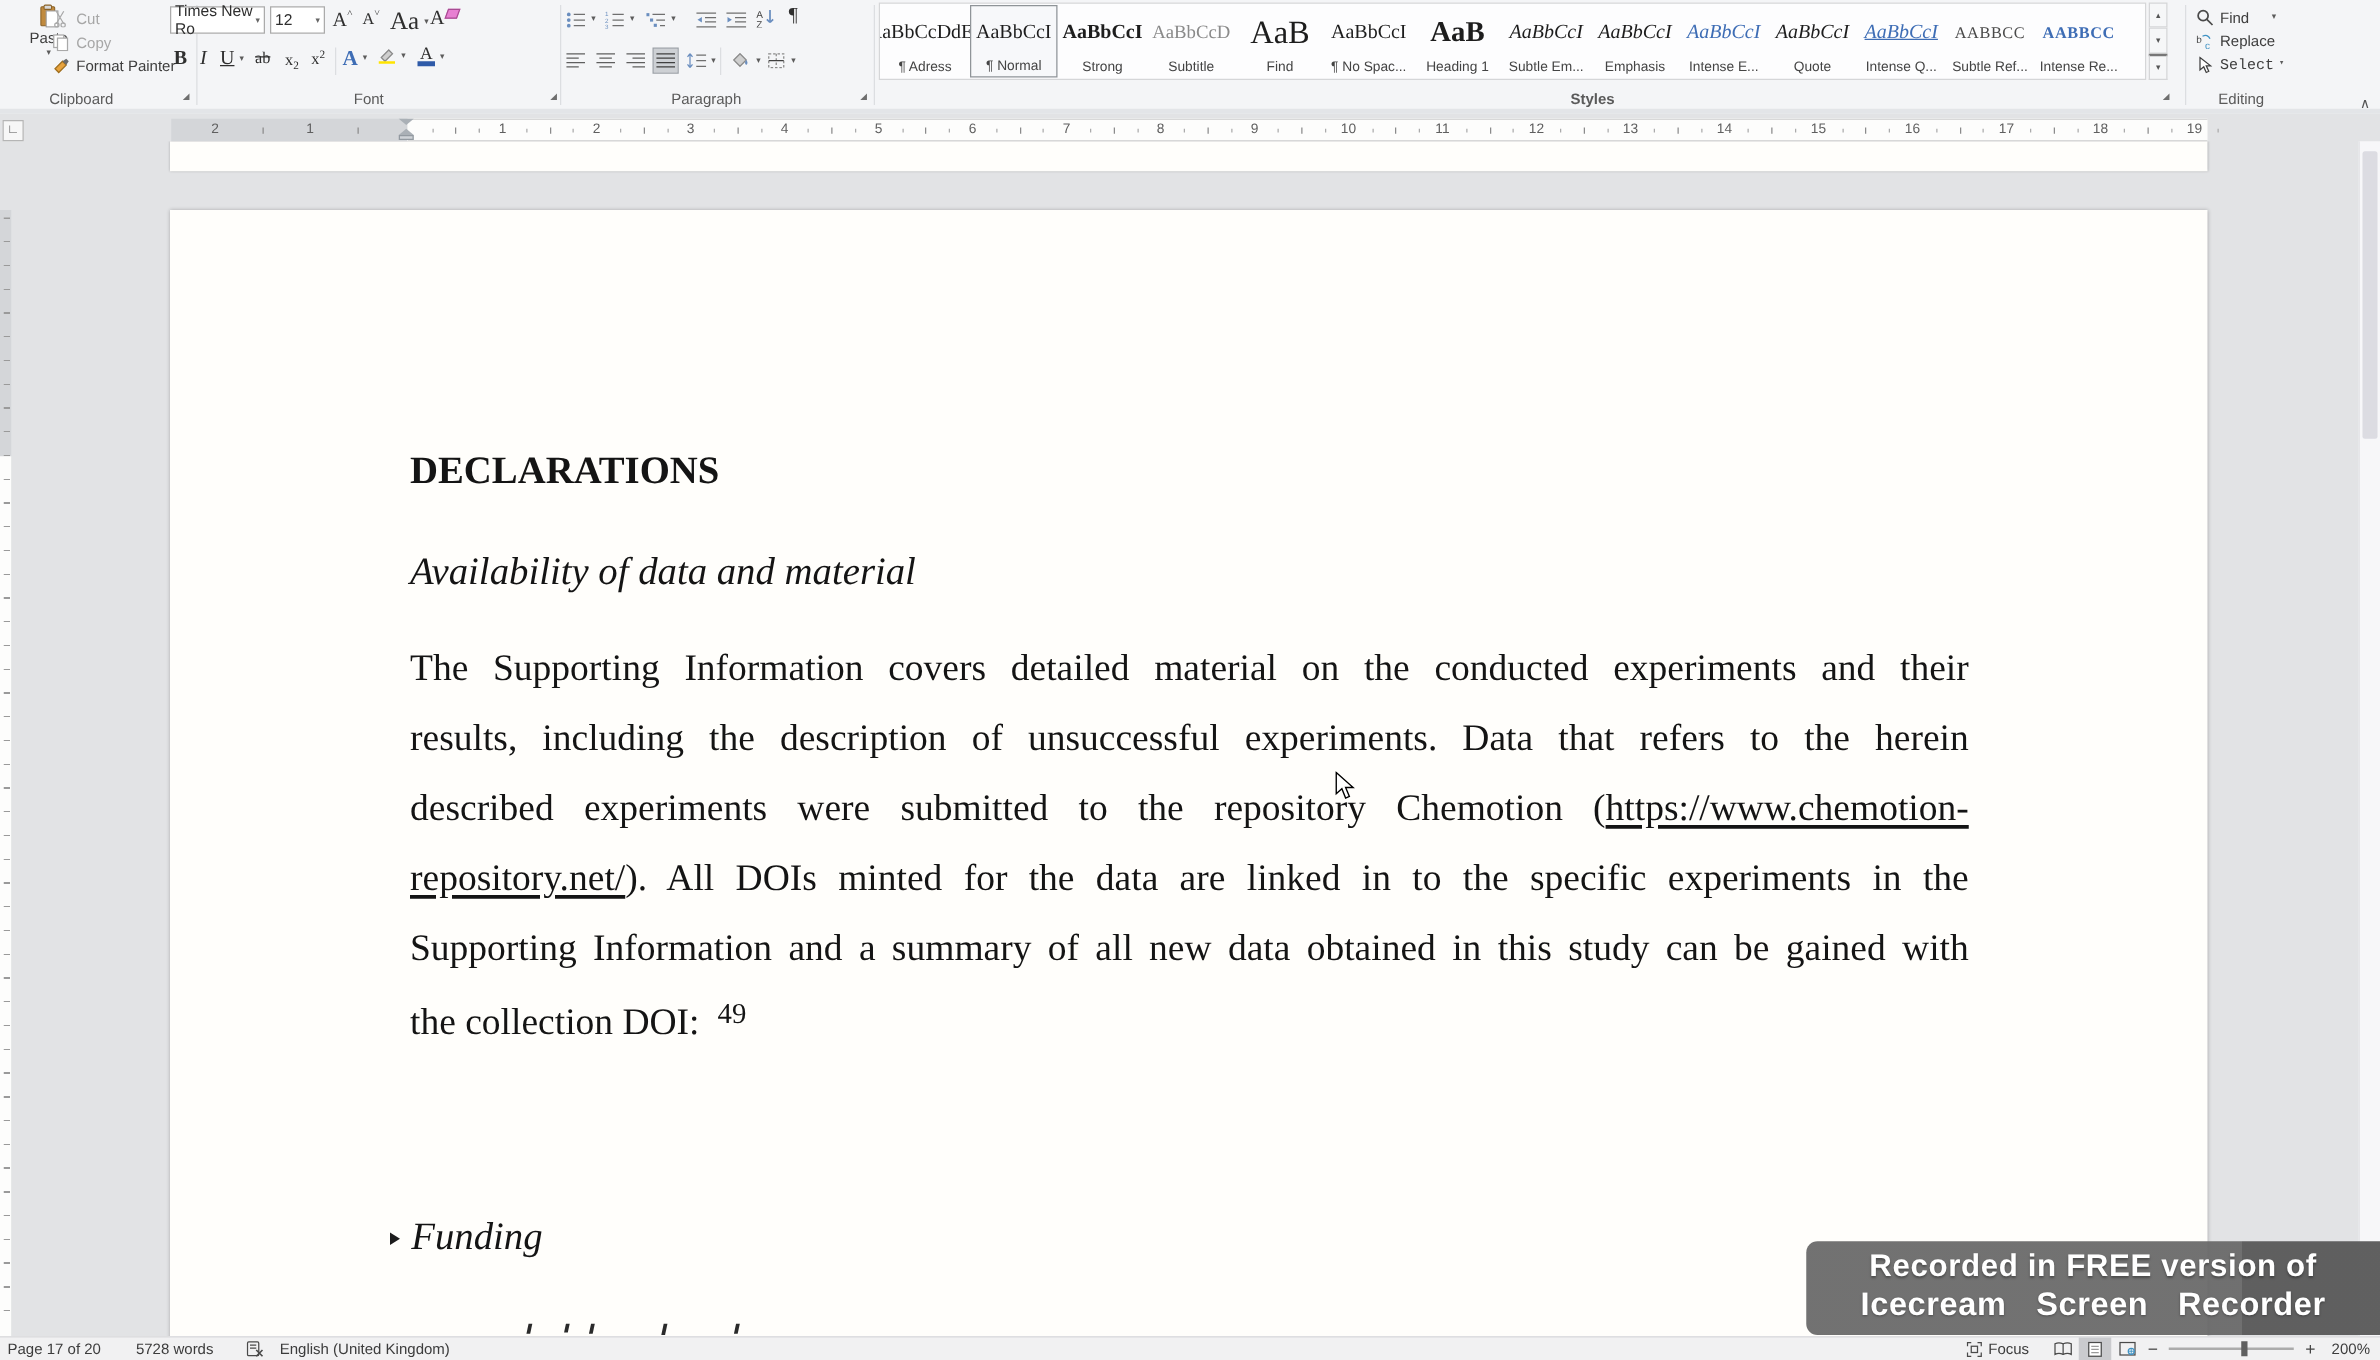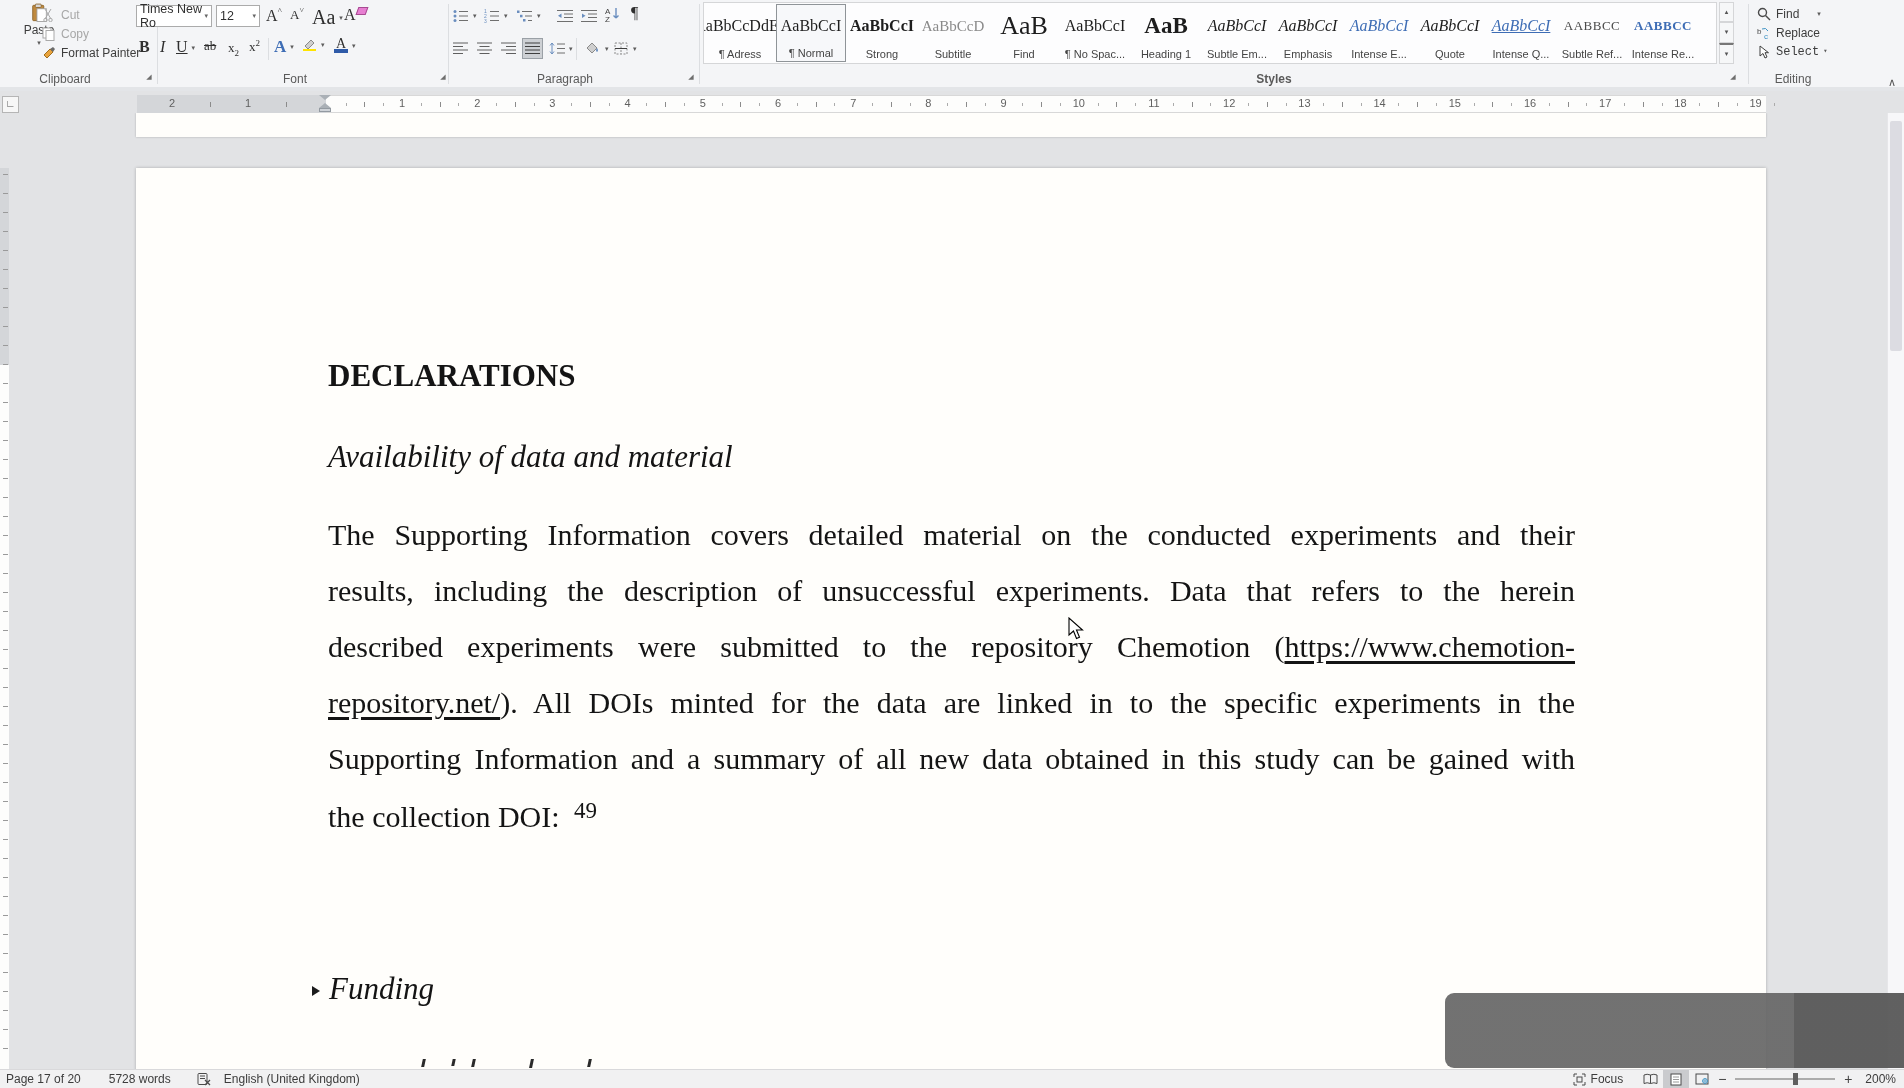--- a/index.html
+++ b/index.html
@@ -633,20 +633,22 @@
     <div class="white"></div>
     <div class="ticks"></div>
   </div>
 </div>
 
 <svg class="mouse-cursor" width="20" height="24" viewBox="0 0 20 24">
   <path d="M3 1 L3 18 L7.5 14 L10.5 21.5 L13.5 20.2 L10.5 13 L16.5 13 Z" fill="#fff" stroke="#000" stroke-width="1.1"></path>
 </svg>
 
 <div class="watermark">
+  <div class="wm1">Recorded in FREE version of</div>
+  <div class="wm2">Icecream  Screen  Recorder</div>
 </div>
 
 <div class="scrollbar">
   <div class="sb-thumb"></div>
 </div>
 
 <div class="statusbar">
   <div class="sb-left">
     <span class="sb-item">Page 17 of 20</span>
     <span class="sb-item" style="margin-left:28px;">5728 words</span>

